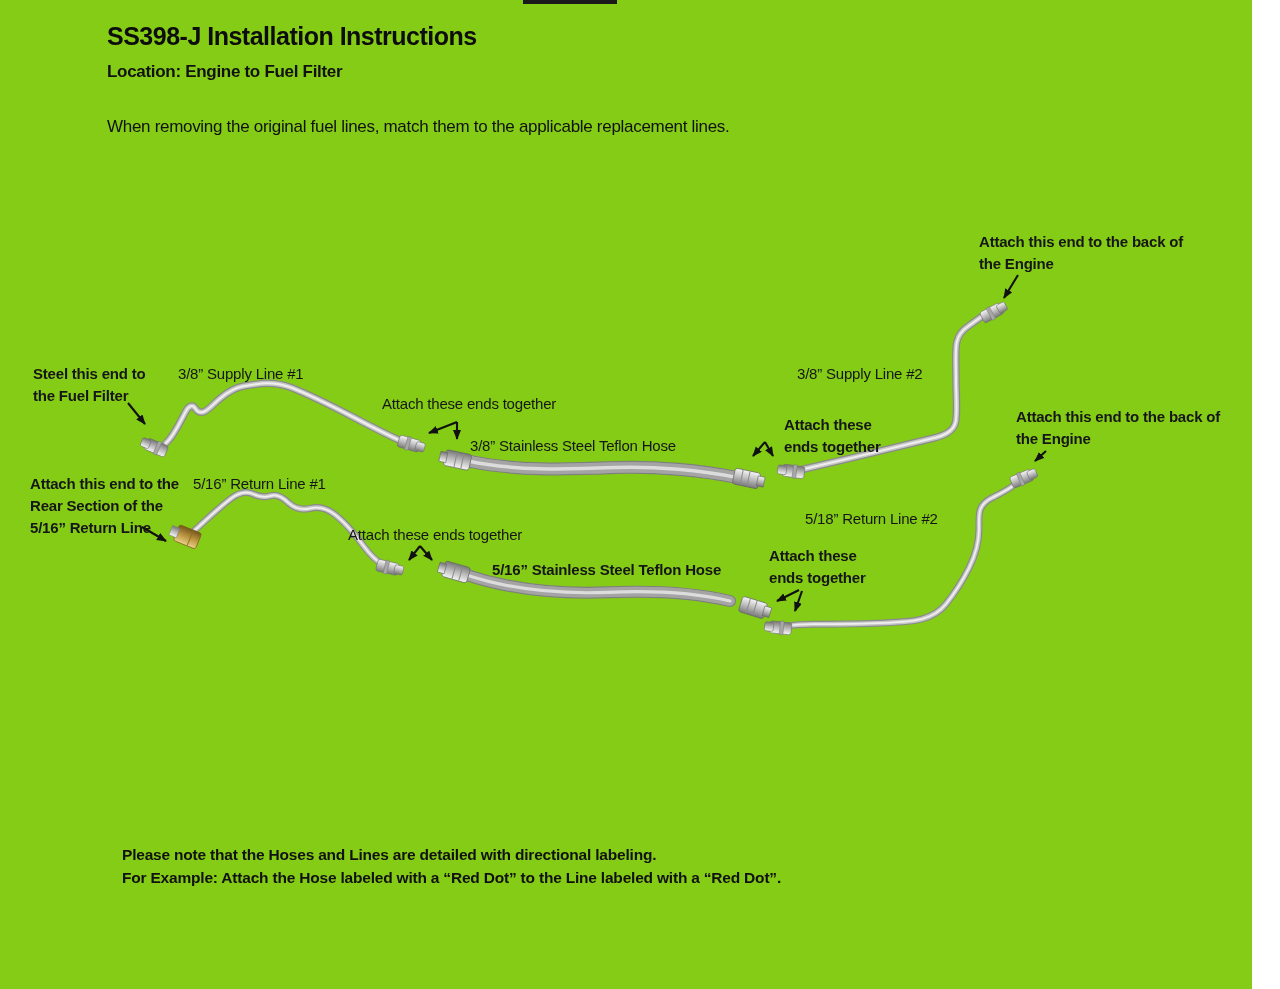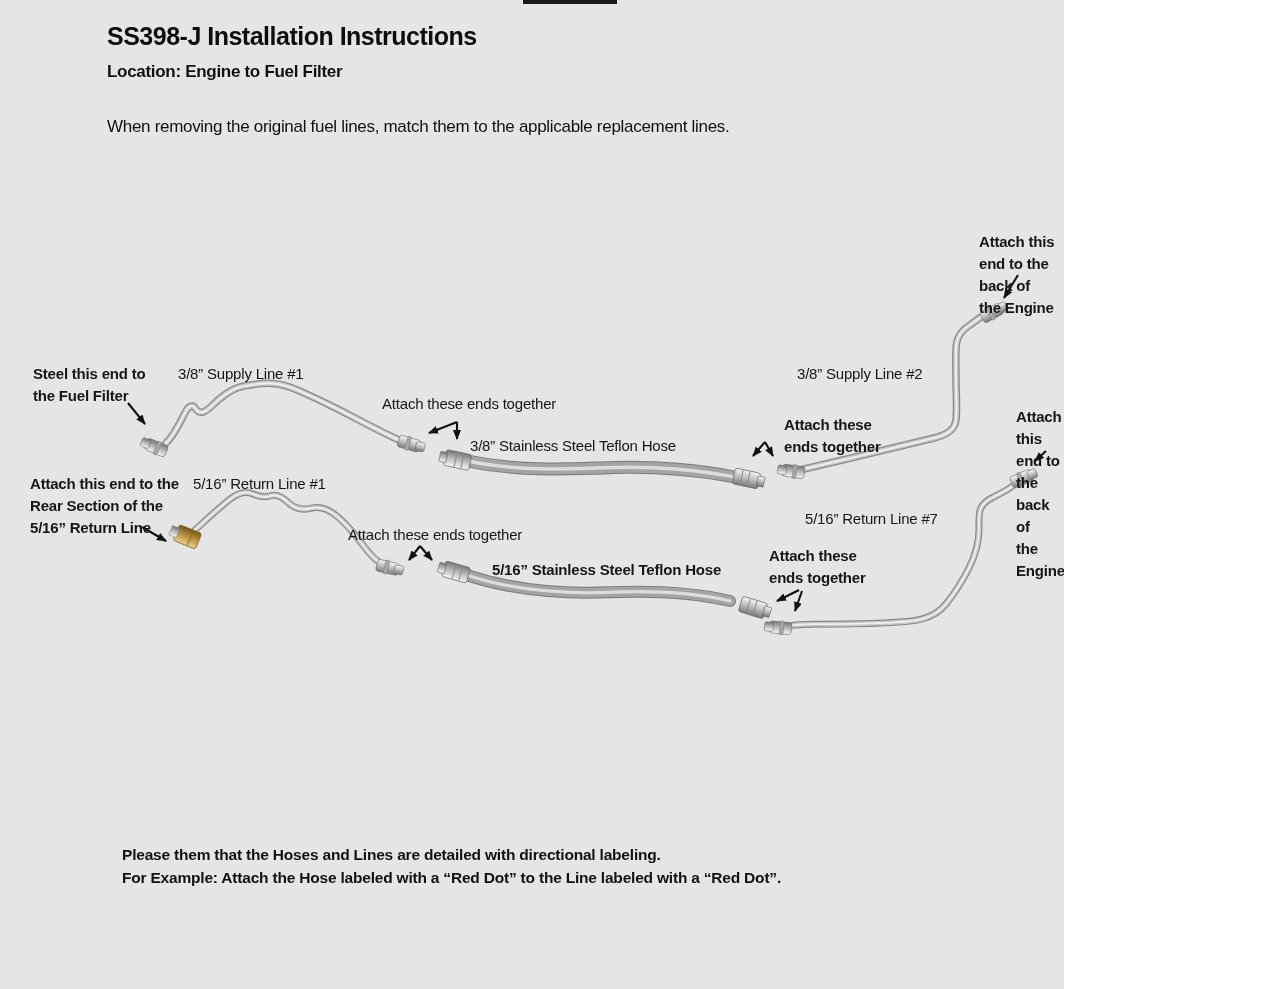--- a/index.html
+++ b/index.html
@@ -1,16 +1,16 @@
 <!DOCTYPE html>
 <html><head>
 <meta charset="utf-8">
 <style>
   html,body{margin:0;padding:0;background:#fff;}
-  .canvas{position:relative;width:1064px;height:989px;background:#e5e5e5;overflow:hidden;
+  .canvas{position:relative;width:1252px;height:989px;background:#84cc16;overflow:hidden;
           font-family:"Liberation Sans",sans-serif;color:#111;}
   .topbar{position:absolute;left:523px;top:0;width:94px;height:4px;background:#1a1a1a;}
   .title{position:absolute;left:107px;top:22px;font-size:25px;font-weight:bold;letter-spacing:-0.5px;color:#0d0d0d;}
   .subtitle{position:absolute;left:107px;top:62px;font-size:17px;font-weight:bold;letter-spacing:-0.3px;}
   .intro{position:absolute;left:107px;top:117px;font-size:17px;font-weight:normal;letter-spacing:-0.3px;}
   .label{position:absolute;font-size:15px;line-height:22px;letter-spacing:-0.2px;color:#161616;}
   .label span{display:block;font-weight:bold;}
   .notes{position:absolute;left:122px;top:843px;font-size:15.5px;line-height:23px;font-weight:bold;letter-spacing:-0.2px;}
   .notes span{display:block;}
   svg.diagram{position:absolute;left:0;top:0;}
@@ -171,25 +171,25 @@
     <span>Rear Section of the</span>
     <span>5/16” Return Line</span>
   </div>
 
   <div class="label" style="left:193px;top:473px;">5/16” Return Line #1</div>
 
   <div class="label" style="left:348px;top:524px;">Attach these ends together</div>
 
   <div class="label" style="left:492px;top:559px;font-weight:bold;">5/16” Stainless Steel Teflon Hose</div>
 
-  <div class="label" style="left:805px;top:508px;">5/16” Return Line #7</div>
+  <div class="label" style="left:805px;top:508px;">5/18” Return Line #2</div>
 
   <div class="label" style="left:769px;top:545px;">
     <span>Attach these</span>
     <span>ends together</span>
   </div>
 
   <div class="notes">
-    <span>Please them that the Hoses and Lines are detailed with directional labeling.</span>
+    <span>Please note that the Hoses and Lines are detailed with directional labeling.</span>
     <span>For Example: Attach the Hose labeled with a “Red Dot” to the Line labeled with a “Red Dot”.</span>
   </div>
 
 </div>
 
 </body></html>

